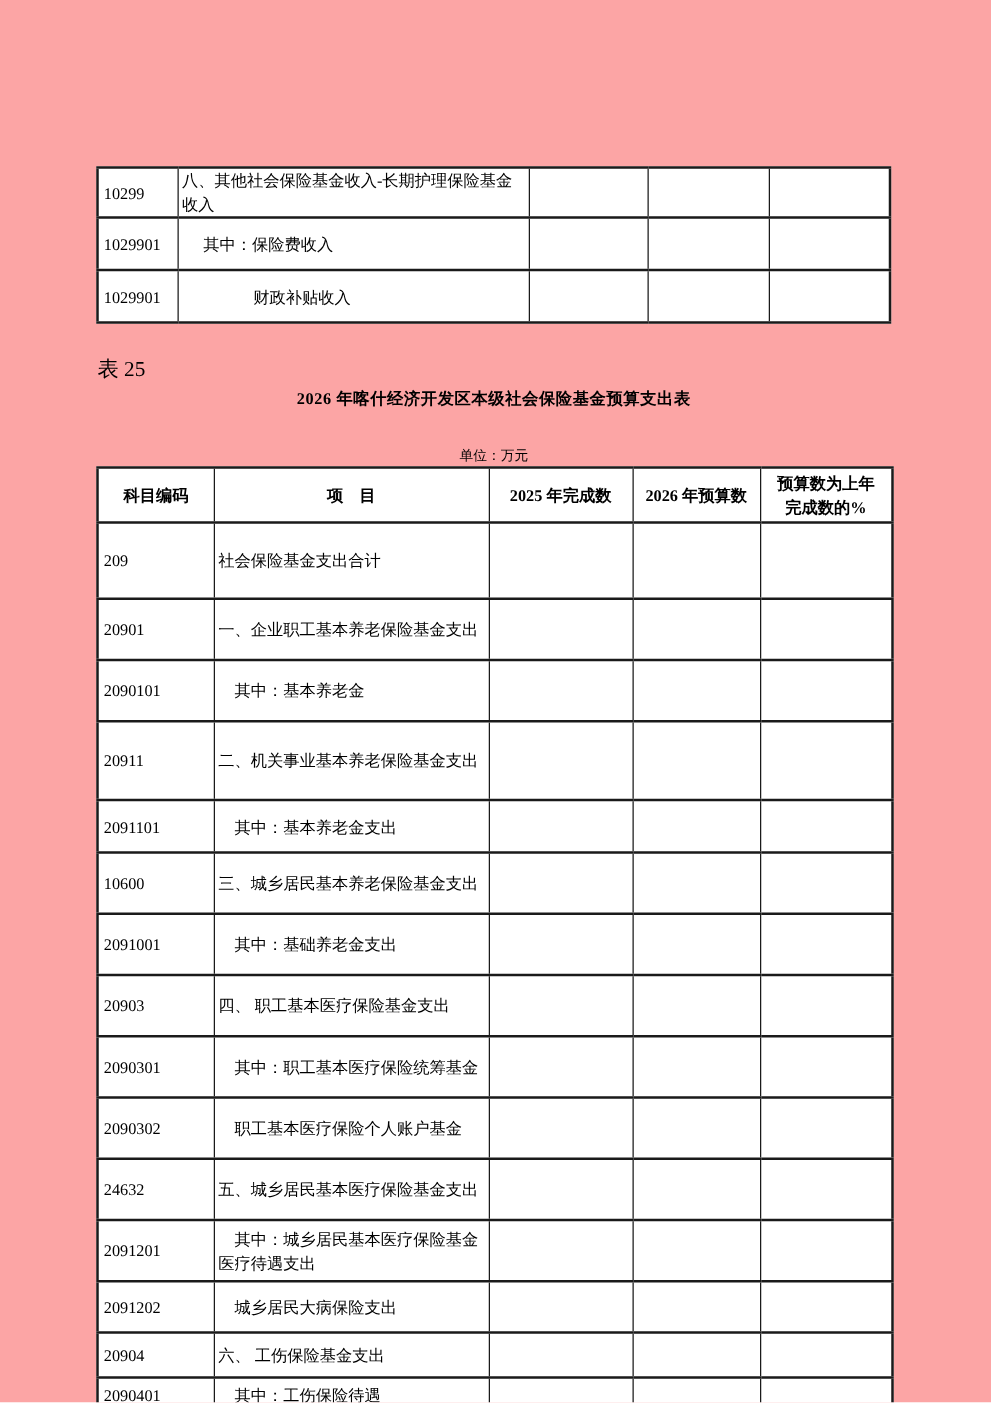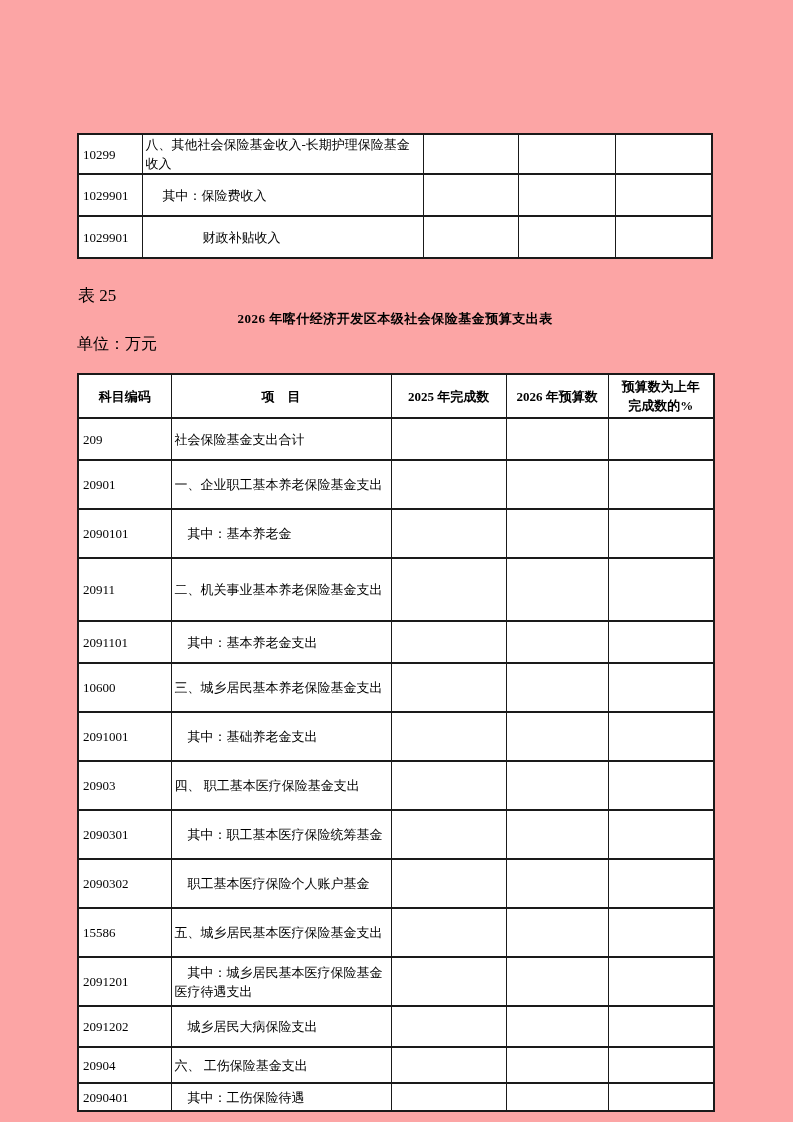--- a/index.html
+++ b/index.html
@@ -35,21 +35,21 @@
     white-space: pre-line; line-height: 19px;
     padding: 2px;
   }
 
   .top-table   { position: absolute; top: 133px; left: 0; }
   .table-label { position: absolute; top: 284px; left: 1px; font-size: 17px; }
   .page-title  {
     position: absolute; top: 310px; left: 0; width: 636px;
     text-align: center; font-size: 13px; font-weight: bold; letter-spacing: 0.5px;
   }
-  .unit-note   { position: absolute; top: 334px; left: 0; width: 636px; text-align: left; font-size: 16px; }
+  .unit-note   { position: absolute; top: 357px; left: 0; width: 636px; text-align: center; font-size: 11px; }
   .main-table  { position: absolute; top: 373px; left: 0; }
 </style>
 </head>
 <body>
 
 <div class="page">
   <div class="content">
 
     <table class="tbl top-table">
       <colgroup>
@@ -98,21 +98,21 @@
       </colgroup>
       <tbody>
           <tr style="height:42px">
         <th>科目编码</th>
         <th>项　目</th>
         <th>2025 年完成数</th>
         <th>2026 年预算数</th>
         <th>预算数为上年
 完成数的%</th>
       </tr>
-      <tr style="height:42px">
+      <tr style="height:61px">
         <td class="code-cell">209</td>
         <td class="item-cell">社会保险基金支出合计</td>
         <td class="val-cell"></td>
         <td class="val-cell"></td>
         <td class="val-cell"></td>
       </tr>
       <tr style="height:49px">
         <td class="code-cell">20901</td>
         <td class="item-cell">一、企业职工基本养老保险基金支出</td>
         <td class="val-cell"></td>
@@ -169,21 +169,21 @@
         <td class="val-cell"></td>
       </tr>
       <tr style="height:49px">
         <td class="code-cell">2090302</td>
         <td class="item-cell ind1">职工基本医疗保险个人账户基金</td>
         <td class="val-cell"></td>
         <td class="val-cell"></td>
         <td class="val-cell"></td>
       </tr>
       <tr style="height:49px">
-        <td class="code-cell">15586</td>
+        <td class="code-cell">24632</td>
         <td class="item-cell">五、城乡居民基本医疗保险基金支出</td>
         <td class="val-cell"></td>
         <td class="val-cell"></td>
         <td class="val-cell"></td>
       </tr>
       <tr style="height:49px">
         <td class="code-cell">2091201</td>
         <td class="item-cell ind1">其中：城乡居民基本医疗保险基金医疗待遇支出</td>
         <td class="val-cell"></td>
         <td class="val-cell"></td>

